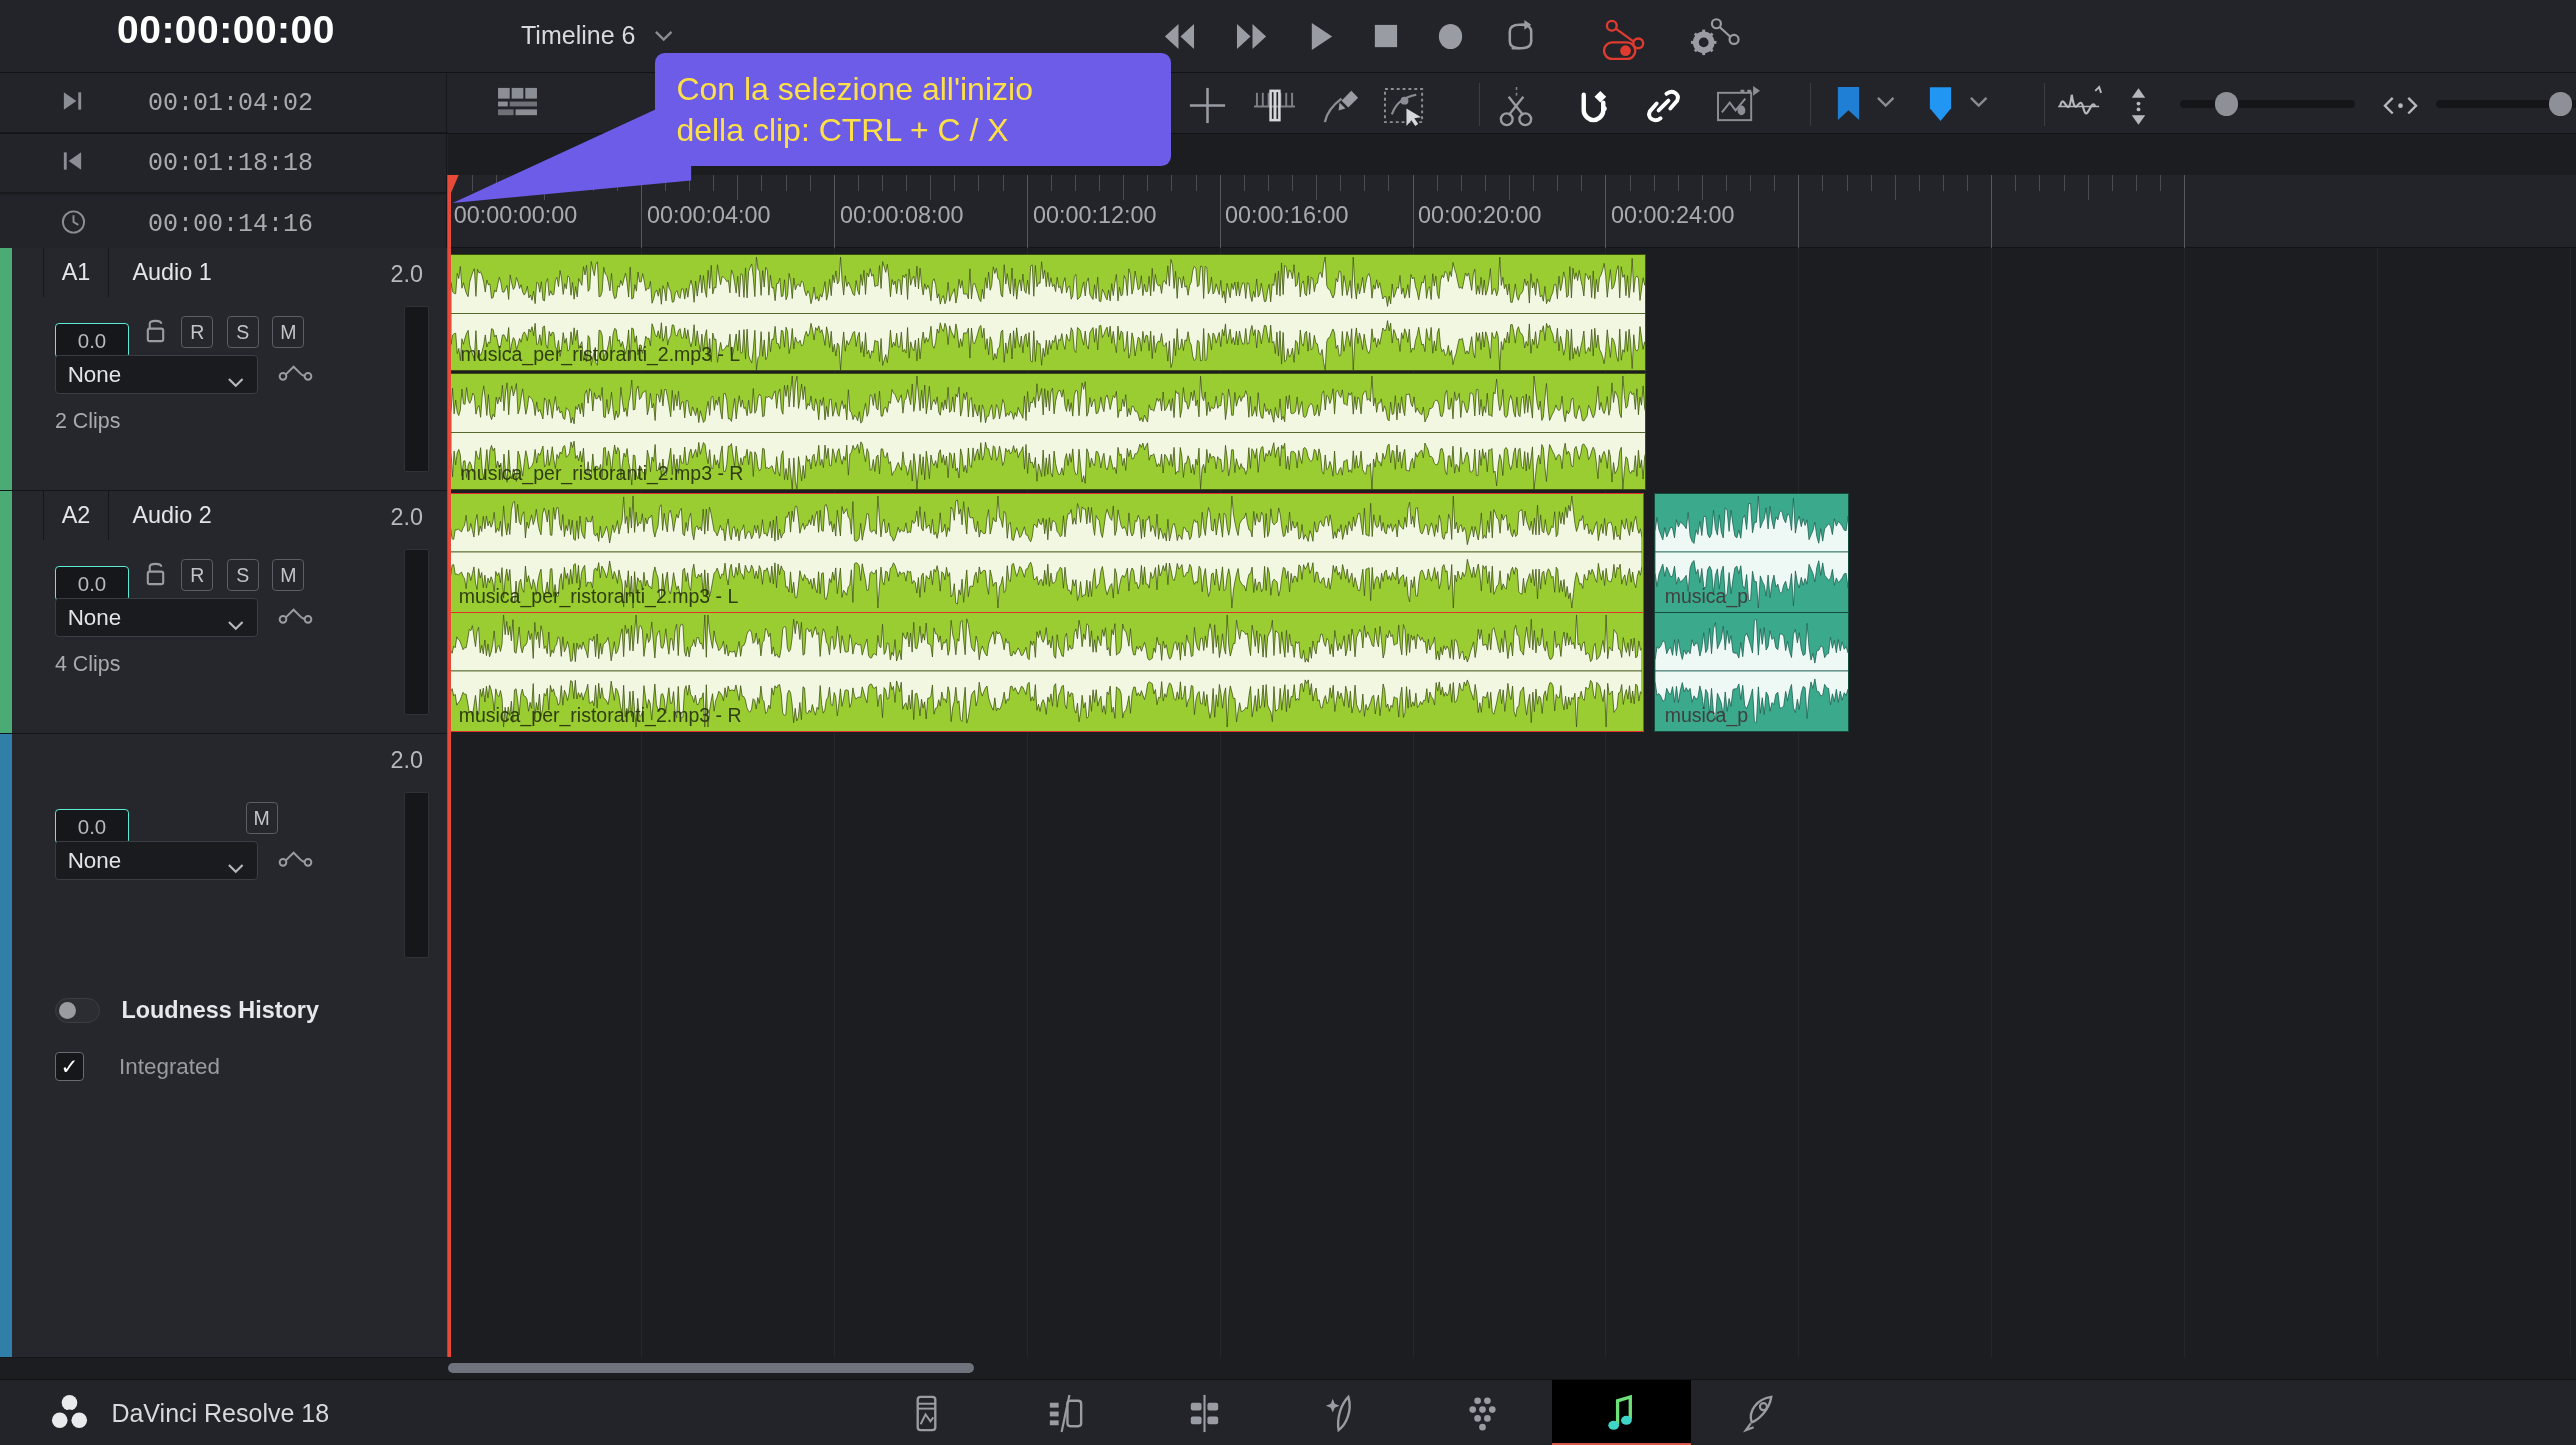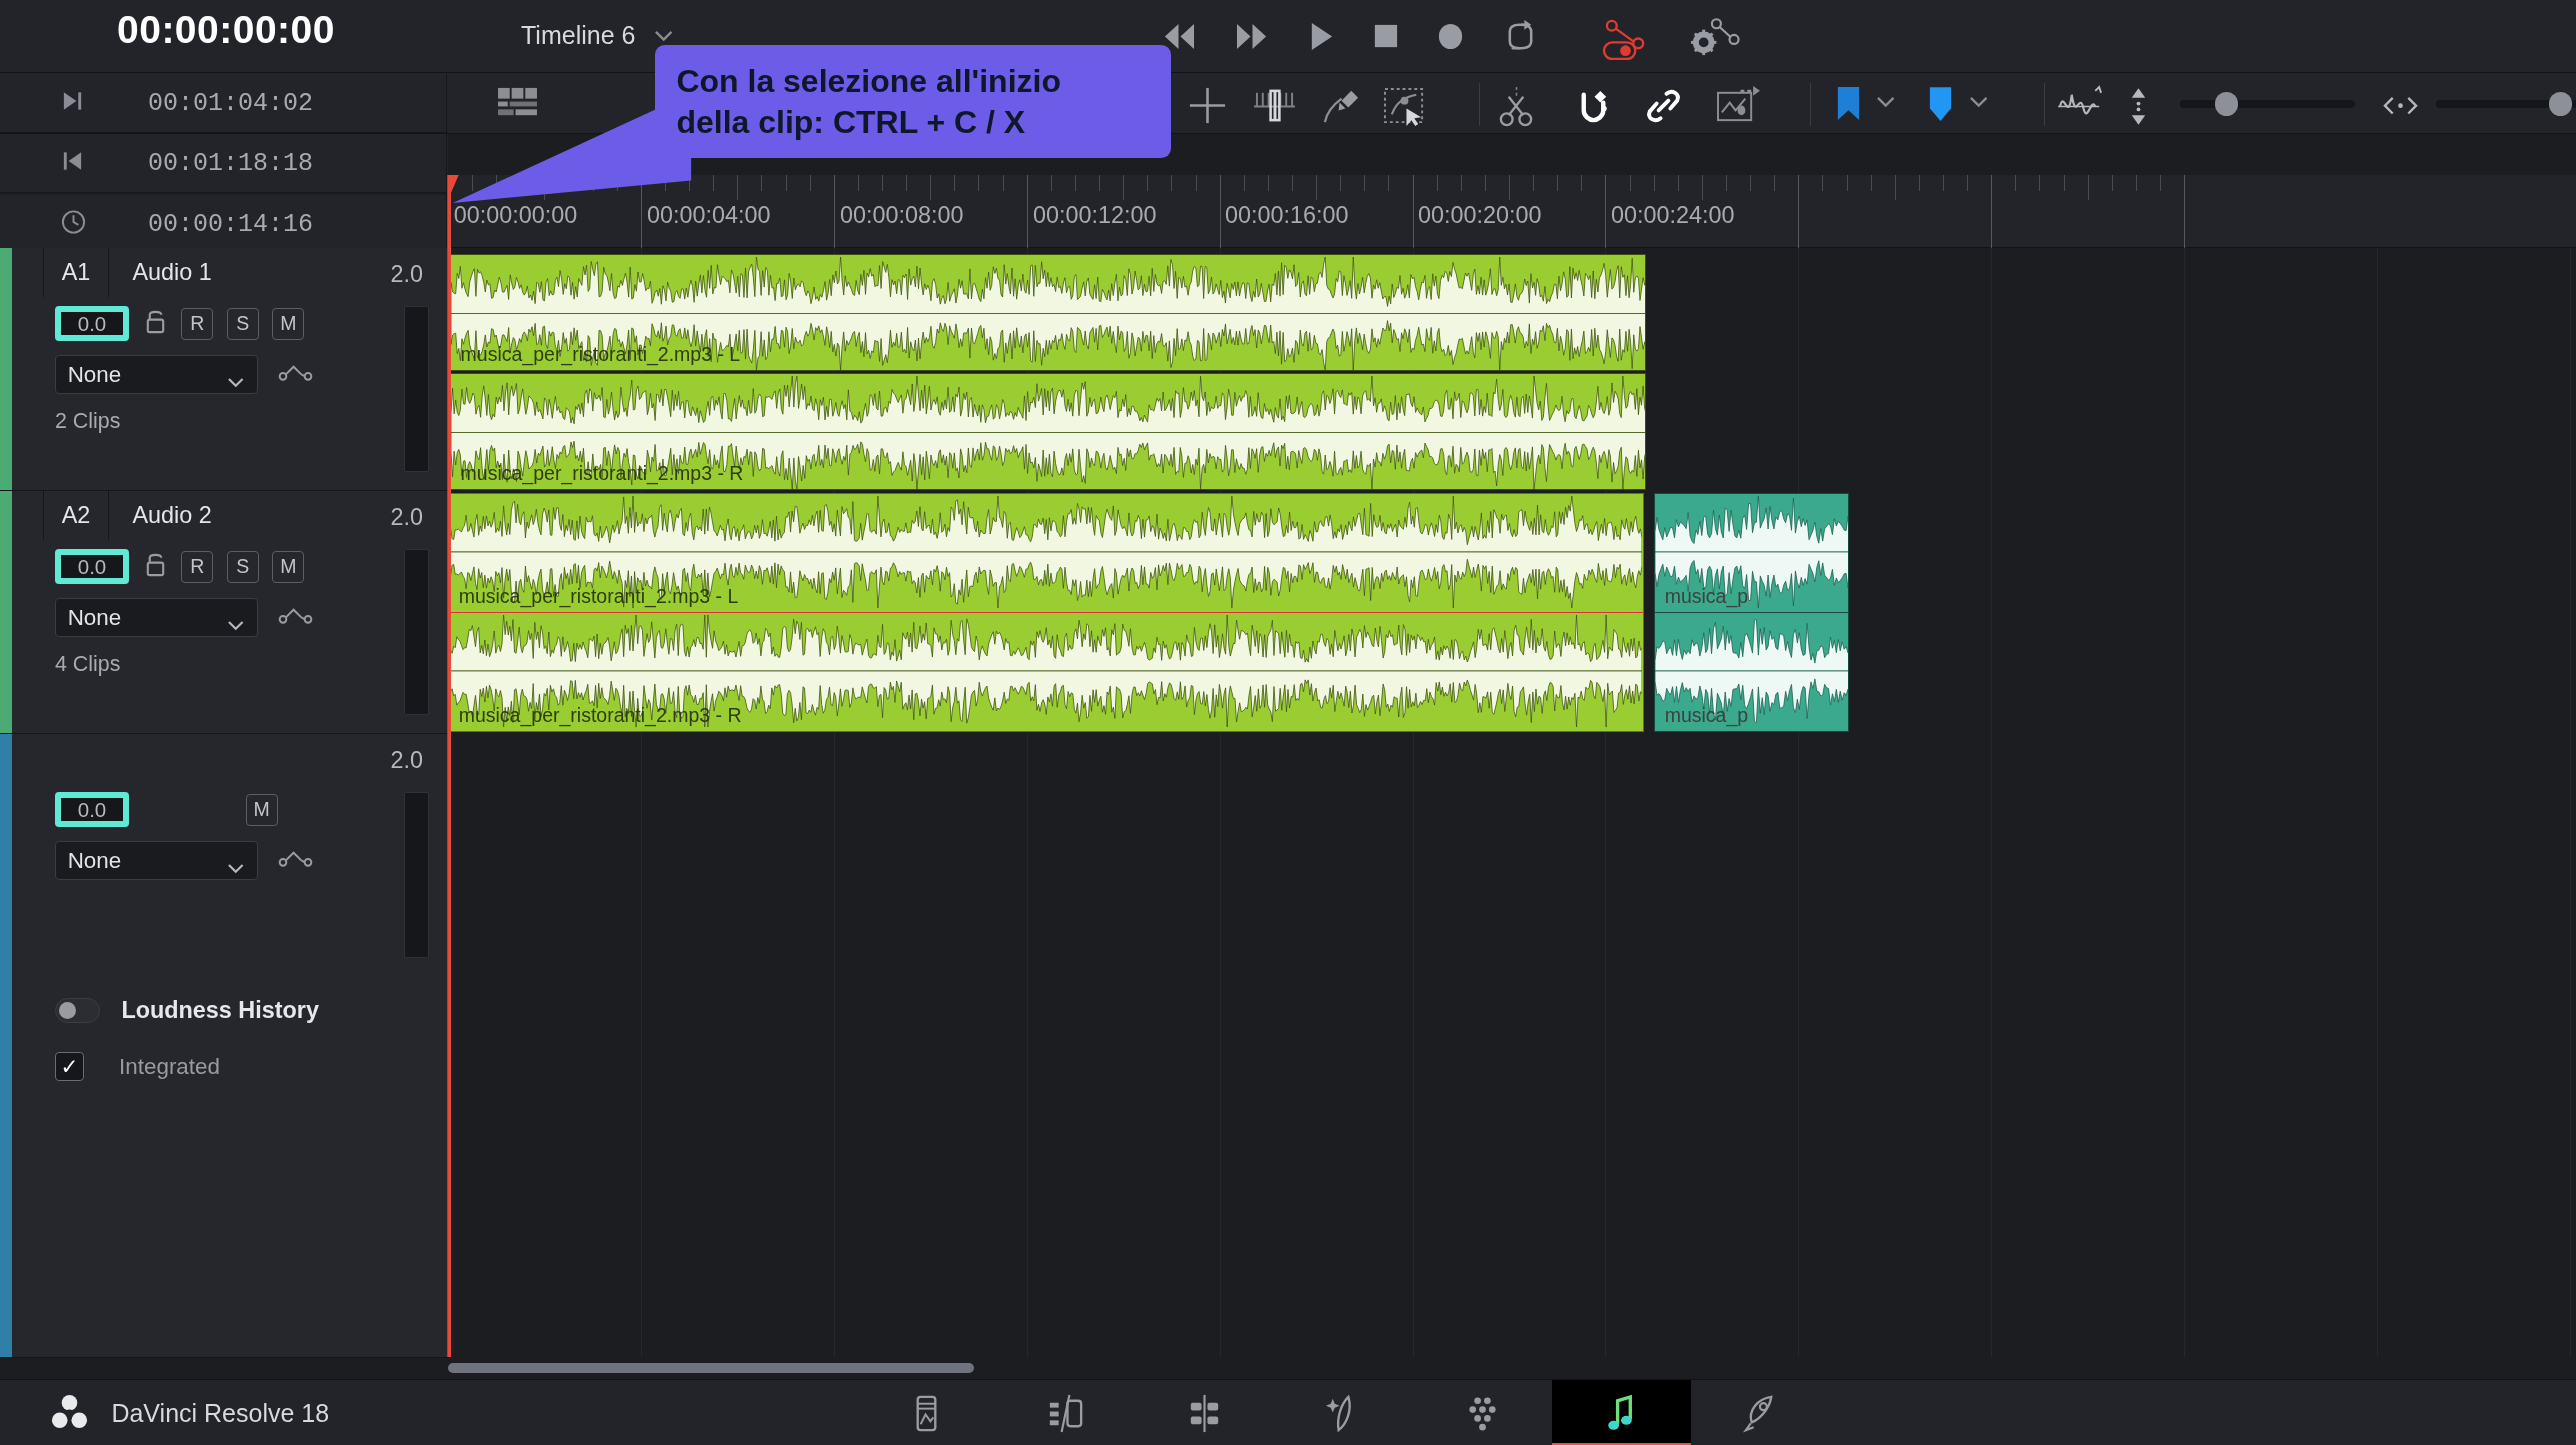--- a/index.html
+++ b/index.html
@@ -61,23 +61,23 @@
   .th-top { position: absolute; left: 43px; top: 0; right: 0; height: 49px; display: flex; align-items: center; }
   .th-id {
     width: 66px; height: 49px; display: flex; align-items: center; justify-content: center;
     font-size: 23.4px; color: #e4e5e8;
     border-right: 1px solid #15161a; border-left: 1px solid #15161a;
   }
   .th-name { padding-left: 23.4px; font-size: 23.4px; color: #e4e5e8; }
   .th-chan { position: absolute; right: 25px; top: 12.7px; font-size: 23.4px; color: #b7b8bc; }
   .th-row2 { position: absolute; left: 55px; top: 58px; display: flex; align-items: center; gap: 13.6px; }
   .gain-box {
-    width: 74px; height: 35px; background: #16171a; border: 6px solid #5eead4; border-radius: 3.9px;
+    width: 74px; height: 35px; background: #16171a; border: 1px solid #5eead4; border-radius: 3.9px;
     display: flex; align-items: center; justify-content: center;
-    font-size: 20.5px; color: #b7b8bc;
+    font-size: 20.5px; color: #b7b8bc; margin-top: 17px;
   }
   .sq-btn {
     width: 32px; height: 32px; border: 1px solid #5c5e66; border-radius: 3.9px;
     display: flex; align-items: center; justify-content: center;
     font-size: 19.5px; color: #c3c4c8; background: transparent;
   }
   .th-row3 { position: absolute; left: 55px; top: 107px; display: flex; align-items: center; gap: 17.5px; }
   .sel-box {
     width: 203px; height: 39px; background: #1a1b1f; border: 1px solid #3b3d44; border-radius: 3.9px;
     display: flex; align-items: center; padding: 0 11.7px;
@@ -144,23 +144,23 @@
   .pages { position: absolute; left: 857px; top: 0; height: 67px; display: flex; align-items: center; }
   .page-btn {
     width: 139px; height: 67px; display: flex; align-items: center; justify-content: center;
     cursor: pointer; position: relative;
   }
   .page-btn.active { background: #000000; }
   .page-btn.active::after { content:''; position:absolute; left:0; bottom:0; width:100%; height:3.9px; background:#d4574a; }
 
   
   .callout {
-    position: absolute; left: 655px; top: 45px; width: 516px; padding: 15.6px 21.4px;
+    position: absolute; left: 655px; top: 53px; width: 516px; padding: 15.6px 21.4px;
     background: #6c5ce7; border-radius: 9.7px; z-index: 200;
-    font-size: 32px; line-height: 1.28; font-weight: bold; color: #0f172a;
+    font-size: 32px; line-height: 1.28; font-weight: normal; color: #fde047;
   }
   .callout-tail { position: absolute; z-index: 199; }
   .tl-sep { position: absolute; background: #121317; }
 </style>
 </head>
 <body>
 
 <div id="app">
 
   <div class="topbar">

